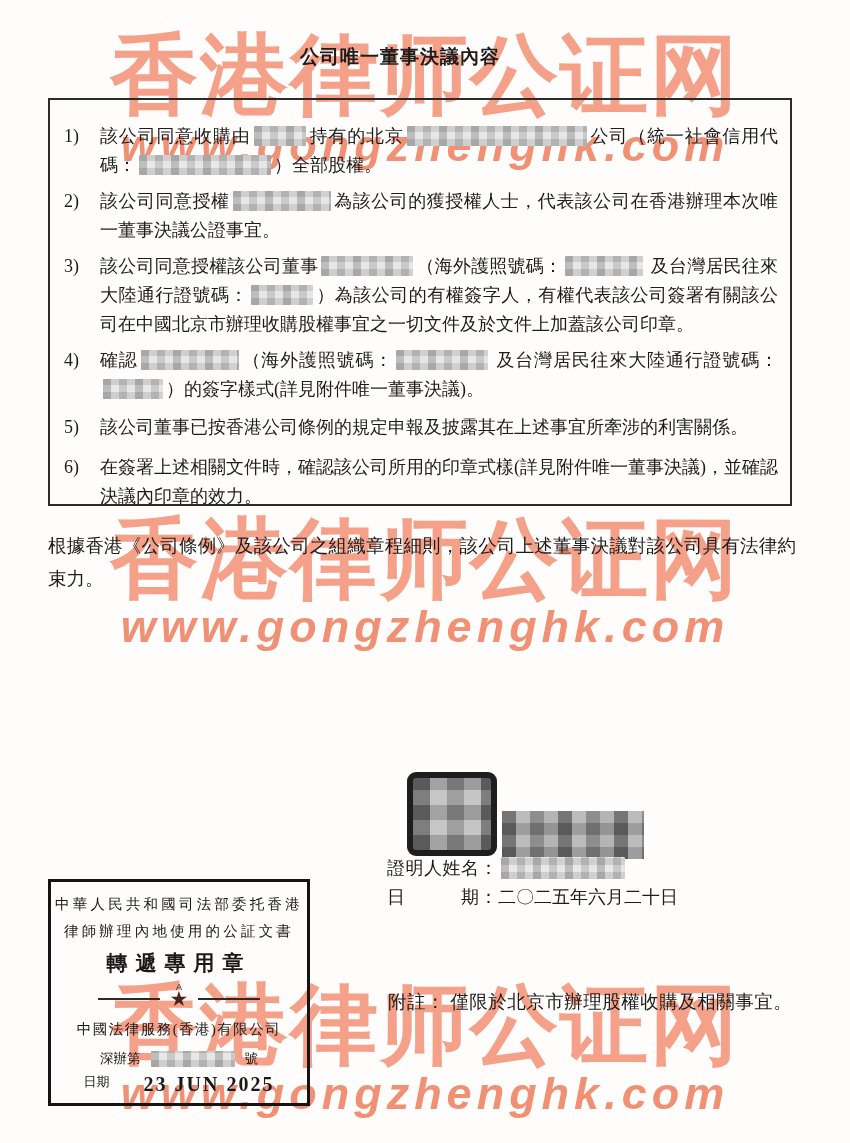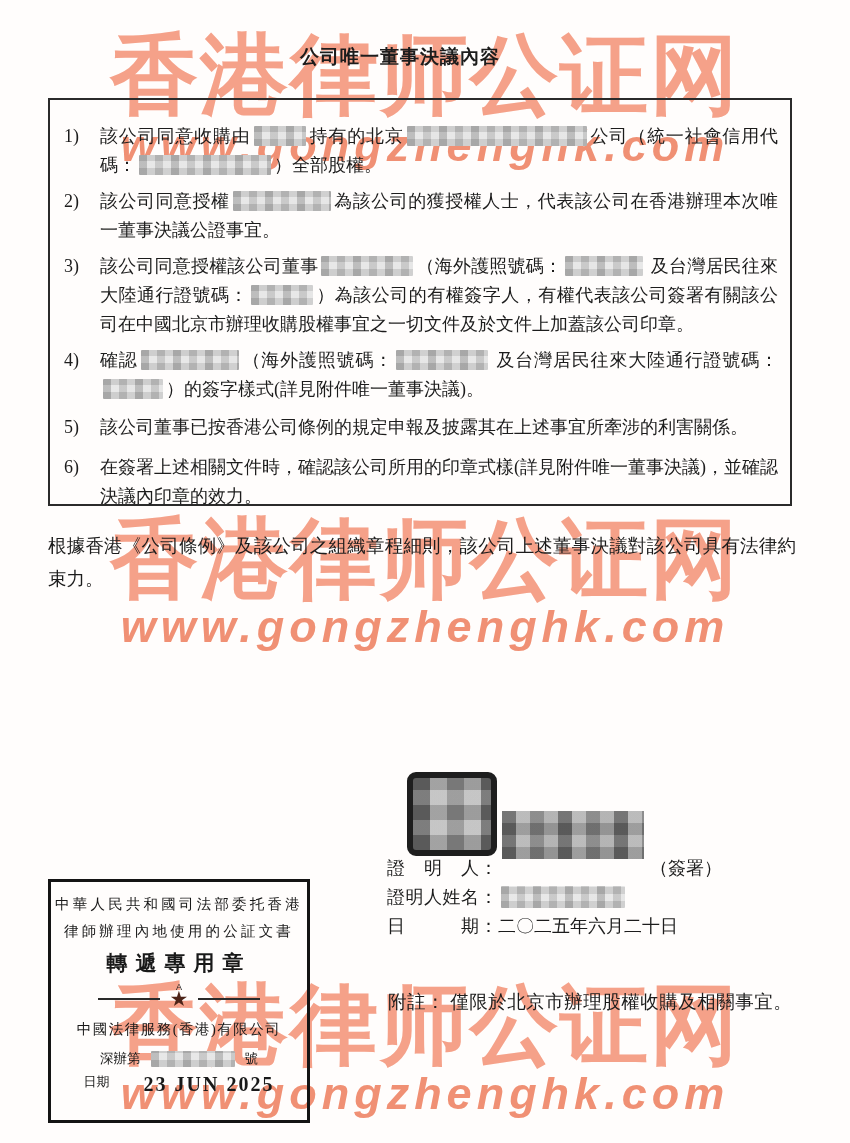--- a/index.html
+++ b/index.html
@@ -58,21 +58,21 @@
   .cert-rows{position:absolute;left:387px;top:854px;font-size:18px;line-height:29px;}
   .cert-row{white-space:nowrap;}
   .cert-label{letter-spacing:0.5px;}
   .cert-value .redact{height:22px;vertical-align:-5px;}
   .spacer{display:inline-block;}
 
   .note-line{position:absolute;left:388px;top:989px;width:460px;font-size:18.5px;letter-spacing:0.5px;}
 
   
   .tstamp{position:absolute;left:48px;top:879px;width:256px;height:212px;border:3px solid #141414;
-        box-sizing:content-box;padding:9px 0 17px;text-align:center;color:#191919;}
+        box-sizing:content-box;padding:9px 0 0;text-align:center;color:#191919;}
   .ts-l1,.ts-l2{font-size:14.5px;letter-spacing:3.2px;line-height:27px;white-space:nowrap;}
   .ts-title{font-size:21px;font-weight:bold;letter-spacing:8px;margin-top:4px;white-space:nowrap;}
   .ts-starline{display:flex;align-items:center;justify-content:center;margin-top:14px;}
   .ts-bar{width:62px;border-top:2px solid #2a2a2a;}
   .ts-star{font-size:21px;color:#4d2418;margin:0 10px;position:relative;line-height:16px;}
   .ts-starmark{position:absolute;top:-12px;left:50%;transform:translateX(-50%);font-size:9px;color:#222;
         font-family:"Liberation Sans","DejaVu Sans",sans-serif;}
   .ts-company{font-size:14.5px;letter-spacing:1.5px;margin-top:13px;white-space:nowrap;}
   .ts-serial{font-size:13.5px;margin-top:11px;display:flex;justify-content:center;align-items:center;gap:10px;}
   .ts-serial .redact{width:84px;height:16px;vertical-align:middle;margin:0;}
@@ -132,21 +132,20 @@
         </div>
     </div>
 
     <div class="law-para">根據香港《公司條例》及該公司之組織章程細則，該公司上述董事決議對該公司具有法律約束力。</div>
 
 
     <div class="seal-square"></div>
     <div class="sig-blob"></div>
 
     <div class="cert-rows" id="cert-rows">
-        <div class="cert-row"><span class="cert-label">證　明　人：</span><span class="cert-value"><span class="spacer" style="width: 152px;"></span>（簽署）</span></div>
         <div class="cert-row"><span class="cert-label">證明人姓名：</span><span class="cert-value"><span class="redact" style="width: 124px; height: 22px;"></span></span></div>
         <div class="cert-row"><span class="cert-label">日　　　期：</span><span class="cert-value">二〇二五年六月二十日</span></div>
       </div>
 
     <div class="note-line">附註： 僅限於北京市辦理股權收購及相關事宜。</div>
 
     <div class="tstamp">
       <div class="ts-l1">中華人民共和國司法部委托香港</div>
       <div class="ts-l2">律師辦理內地使用的公証文書</div>
       <div class="ts-title">轉遞專用章</div>

